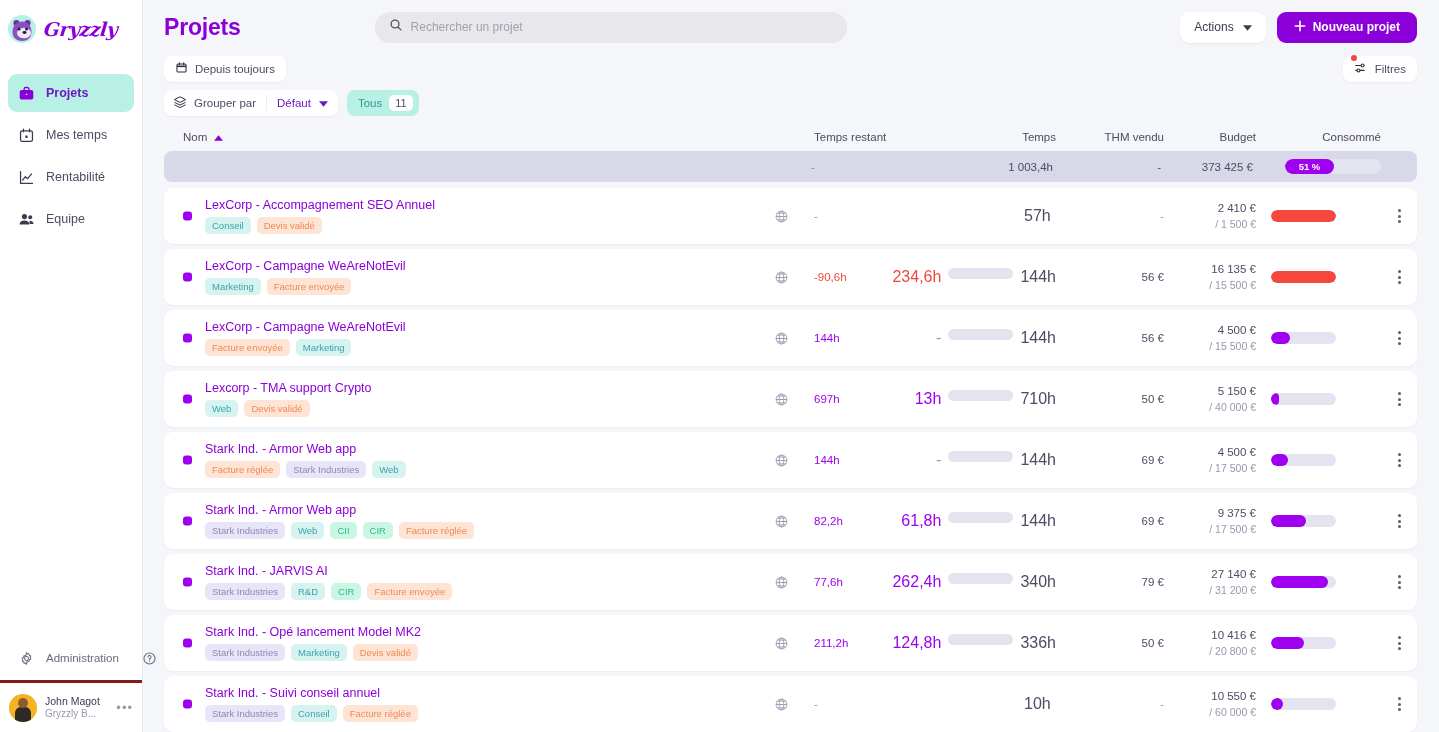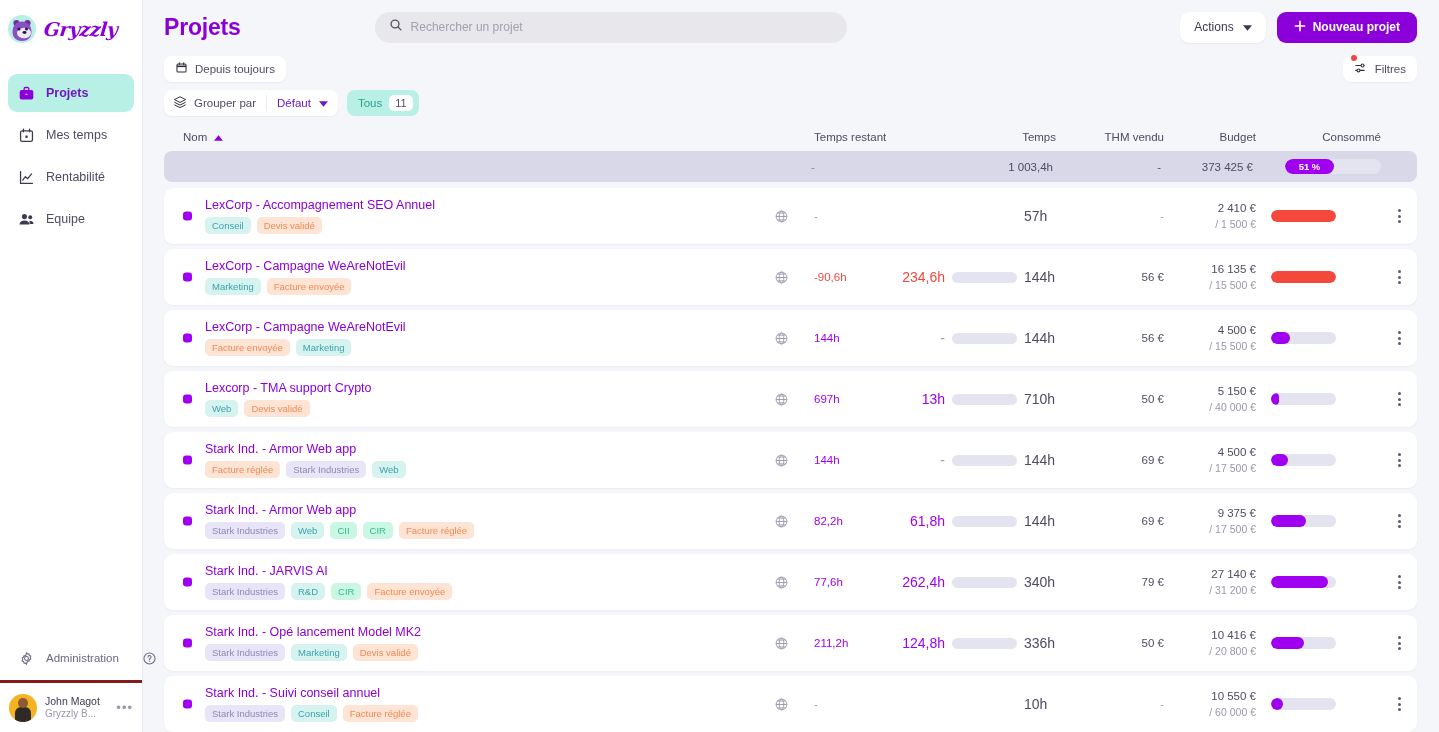--- a/index.html
+++ b/index.html
@@ -187,21 +187,21 @@
   .tag { font-size: 9.5px; padding: 3px 7px; border-radius: 5px; white-space: nowrap; }
   .tag.teal   { background: #d6f3ef; color: #3aa3ae; }
   .tag.orange { background: #fde4d4; color: #ef8a56; }
   .tag.purple { background: #e9e5f8; color: #8e87b5; }
   .tag.green  { background: #c9f7e4; color: #35b98c; }
 
   .globe { flex: 0 0 40px; display: flex; align-items: center; color: #9e9bb0; }
   .cell-rest { flex: 0 0 78px; font-size: 11.5px; color: #9f00f0; }
   .cell-rest.neg { color: #f0483e; }
   .cell-rest.dash { color: #9a97ab; }
-  .cell-temps { flex: 0 0 170px; display: flex; align-items: center; justify-content: flex-end; gap: 7px; font-size: 14px; padding-right: 6px;}
+  .cell-temps { flex: 0 0 170px; display: flex; justify-content: flex-end; gap: 7px; font-size: 16px; padding-right: 6px;}
   .t-spent { color: #9f00f0; }
   .t-spent.red { color: #f0483e; }
   .t-spent.dash { color: #9a97ab; }
   .t-total { color: #4e4b63; min-width: 32px; text-align: left; }
   .minibar { width: 65px; height: 11px; border-radius: 6px; background: #e4e4f1; overflow: hidden; flex: 0 0 65px; }
   .minibar .mf { height: 11px; border-radius: 6px; background: #9f00f0; }
   .minibar .mf.red { background: #f5483c; }
   .cell-thm { flex: 0 0 102px; text-align: right; font-size: 11.5px; color: #4e4b63; }
   .cell-thm.dash { color: #9a97ab; }
   .cell-budget { flex: 0 0 92px; text-align: right; font-size: 11.5px; line-height: 1.45; }

